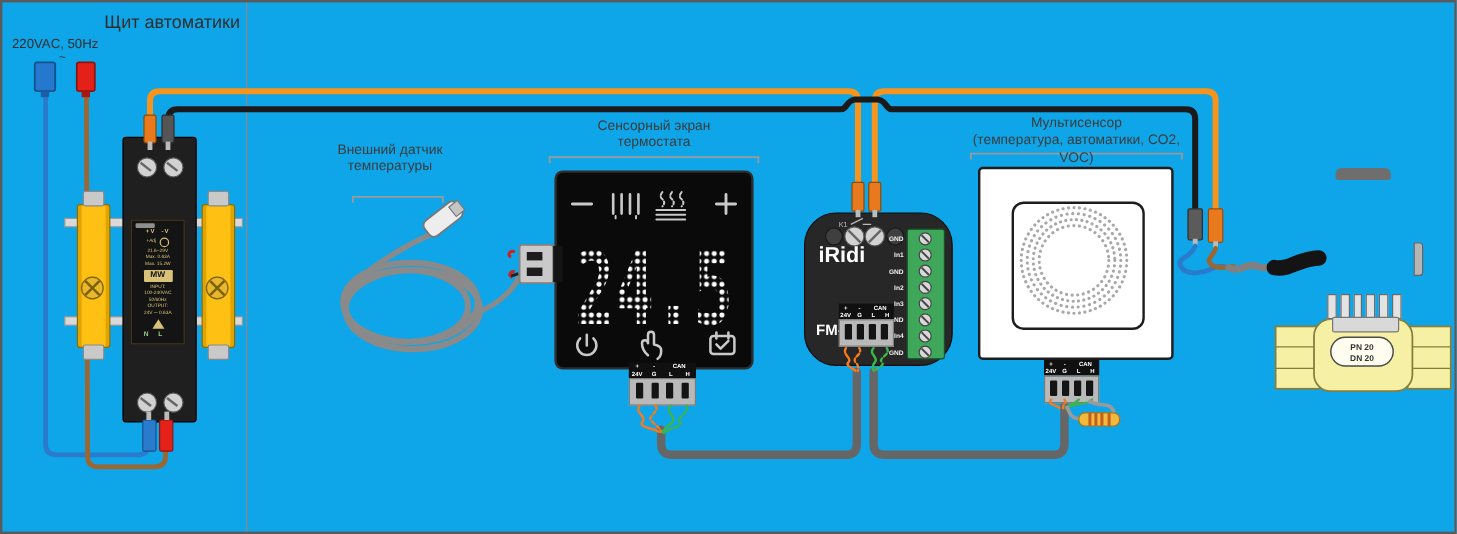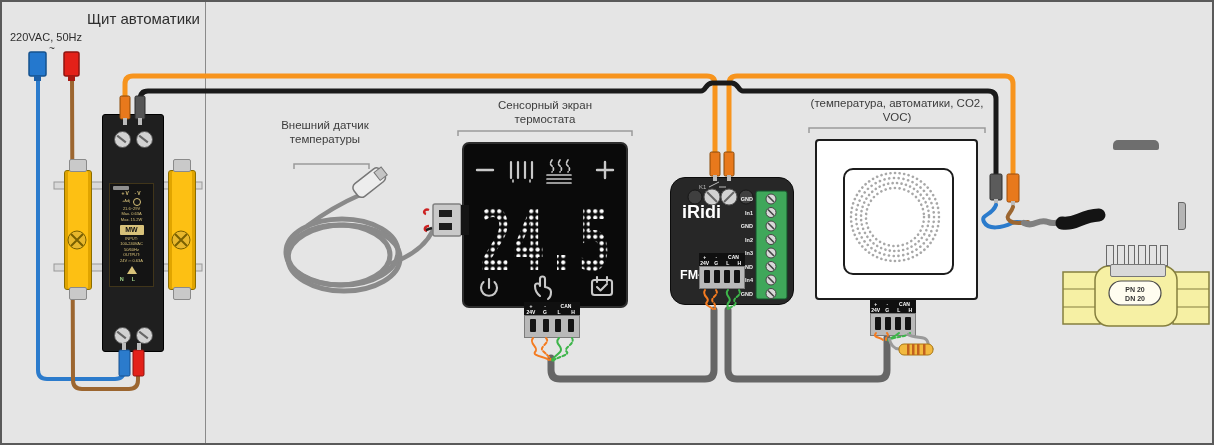--- a/index.html
+++ b/index.html
@@ -1,16 +1,16 @@
 <!DOCTYPE html>
 <html><head>
 <meta charset="utf-8">
 <style>
   html,body{margin:0;padding:0;background:#fff;font-family:"Liberation Sans",sans-serif;}
-  #canvas{position:relative;width:1210px;height:441px;background:#e5e5e5;border:2px solid #5a5a5a;
+  #canvas{position:relative;width:1210px;height:441px;background:#0ea5e9;border:2px solid #5a5a5a;
           box-shadow:0 0 0 1px #b5b5b5;overflow:hidden;}
   svg{position:absolute;left:0;top:0;pointer-events:none;}
   #wires-bottom{z-index:1;}
   #wires-top{z-index:4;}
   .dev{position:absolute;z-index:2;}
   .lbl{position:absolute;z-index:2;color:#3c3c3c;text-align:center;line-height:1.25;}
 
   
   #divider{position:absolute;left:203px;top:0;width:1px;height:441px;background:#8a8a8a;z-index:0;}
   #panel-title{left:58px;top:8px;width:140px;font-size:15px;text-align:right;color:#2e2e2e;}
@@ -47,21 +47,21 @@
   
   .can-term{position:absolute;z-index:3;}
   .ct-labels{background:#101010;color:#fff;text-align:center;padding:1px 0 0;}
   .ct-labels .r{display:flex;font-size:5px;line-height:6px;font-weight:bold;}
   .ct-labels .r i{flex:1;font-style:normal;}
   .ct-labels .r i.wide{flex:2;}
   .ct-body{background:#b9b9b9;border:1px solid #7c7c7c;display:flex;justify-content:space-around;padding:3px 2px 5px;}
   .ct-body b{width:6px;height:13px;background:#141414;border-radius:1px;}
 
   
-  #fm{left:668px;top:175px;width:122px;height:126px;background:#272727;border:1px solid #0c0c0c;border-radius:15px;}
+  #fm{left:668px;top:175px;width:122px;height:126px;background:#272727;border:1px solid #0c0c0c;border-radius:27px;}
 
   
   #ms{left:813px;top:137px;width:163px;height:161px;background:#fff;border:2px solid #1c1c1c;border-radius:4px;box-sizing:border-box;}
   #ms-inner{position:absolute;left:26px;top:27px;width:107px;height:103px;border:2px solid #1c1c1c;border-radius:10px;}
 
   
   #act-cap{left:1111px;top:138px;width:46px;height:10px;background:#6e6e6e;border-radius:5px 5px 2px 2px;}
   #act{left:1092px;top:146px;width:86px;height:97px;background:#fbfbfb;border:1.5px solid #4a4a4a;
        border-radius:8px 26px 5px 5px;box-sizing:border-box;}
   #act-text{position:absolute;left:0;top:46px;width:100%;text-align:center;font-size:10.5px;font-weight:bold;color:#333;}
@@ -170,20 +170,21 @@
   <div class="dev cliptab" style="left:67px;top:285px;"></div>
   <div class="dev cliptab" style="left:171px;top:157px;"></div>
   <div class="dev cliptab" style="left:171px;top:285px;"></div>
 
   <div class="lbl" id="thermo-label">
     <div>Сенсорный экран</div>
     <div>термостата</div>
   </div>
   <div class="lbl" id="sensor-label">Внешний датчик температуры</div>
   <div class="lbl" id="ms-label">
+    <div>Мультисенсор</div>
     <div>(температура, автоматики, CO2, VOC)</div>
   </div>
 
   <div class="dev" id="thermo">
     <svg width="162" height="162" viewBox="0 0 162 162">
       <defs>
         <pattern id="ledpat" width="6.4" height="6.4" patternUnits="userSpaceOnUse">
           <circle cx="3.2" cy="3.2" r="2.1" fill="#ffffff"></circle>
         </pattern>
       </defs>

